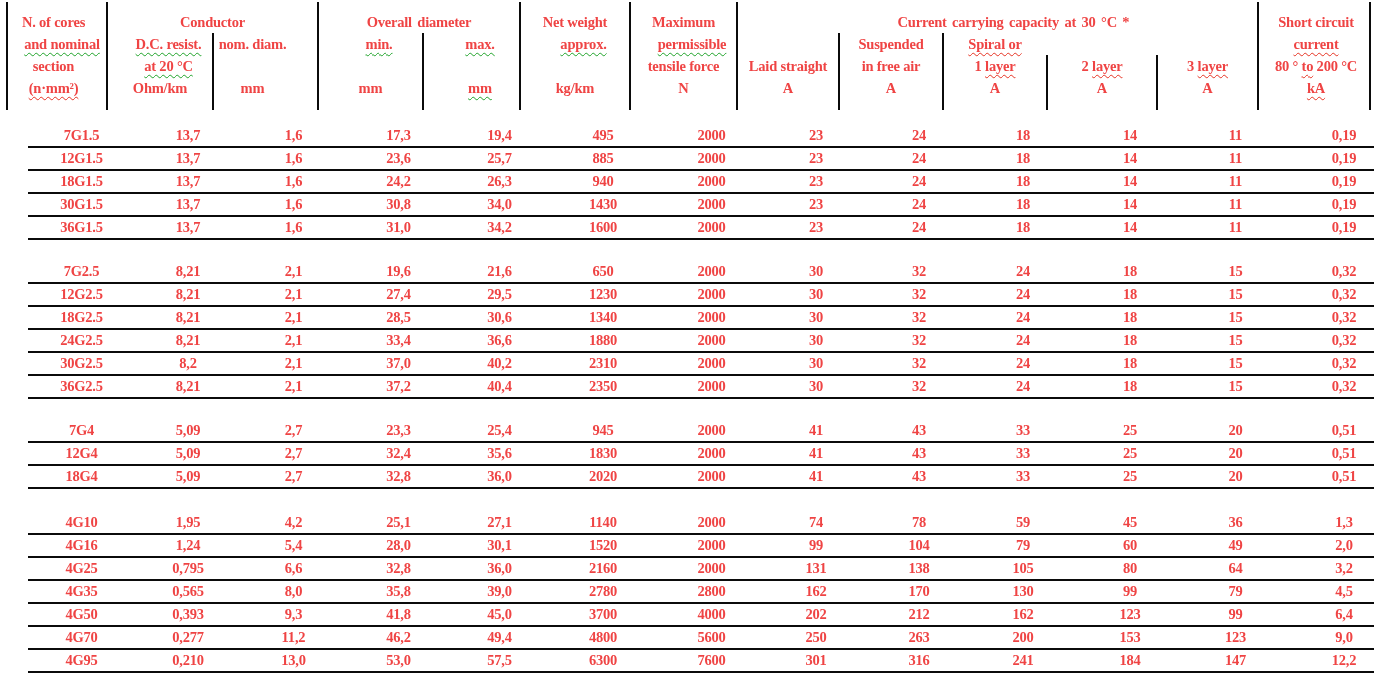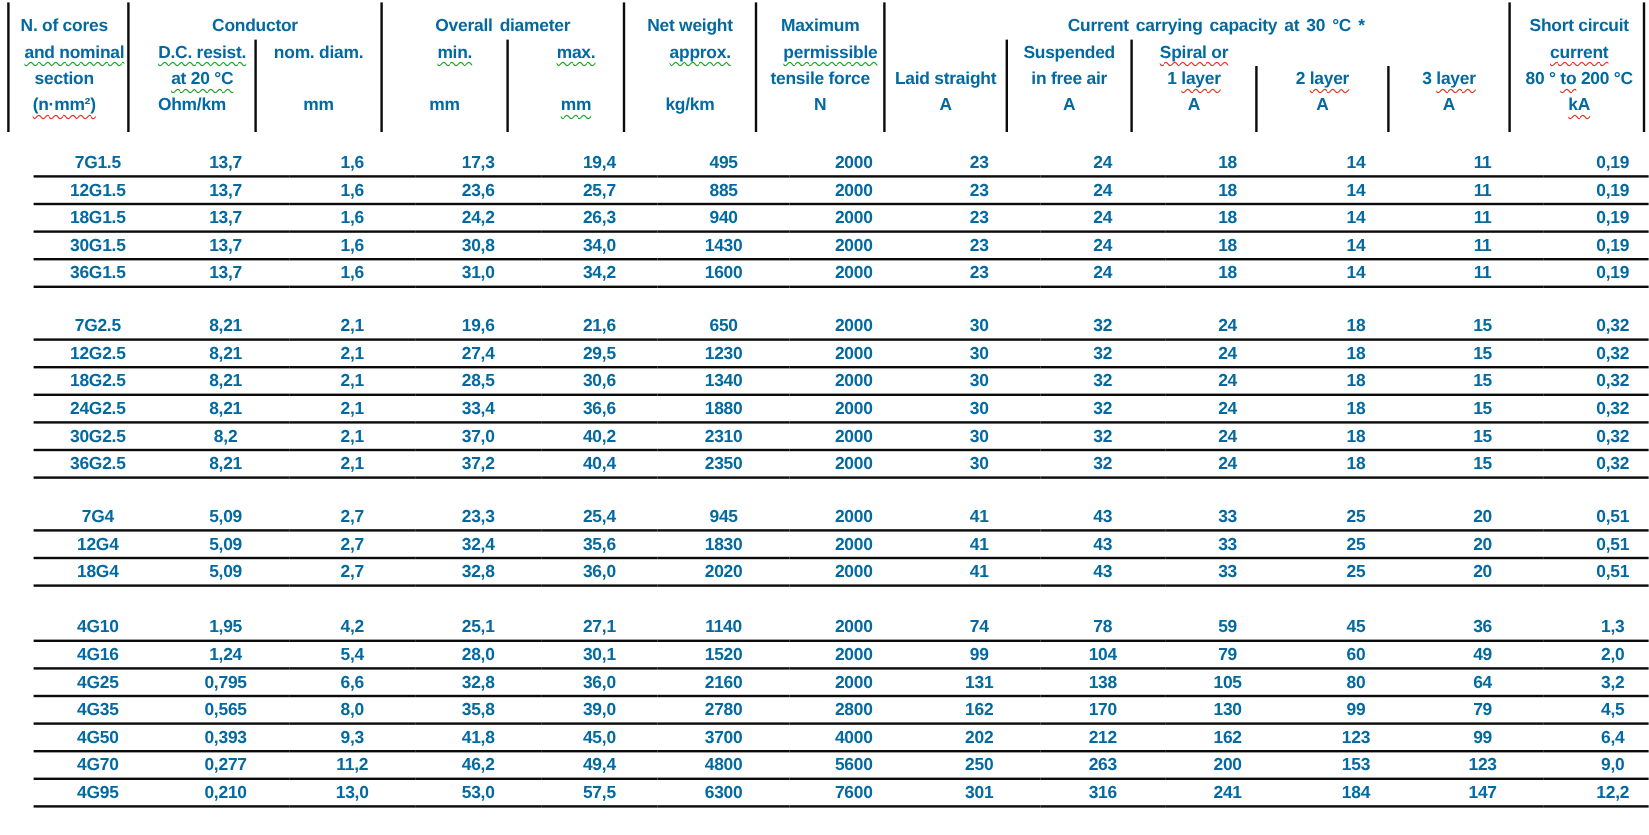--- a/index.html
+++ b/index.html
@@ -1,22 +1,22 @@
 <!DOCTYPE html>
 <html><head>
 <meta charset="utf-8">
 <style>
   html,body{margin:0;padding:0;background:#fff;}
   .screen{
     position:relative;
     width:1374px;height:696px;
     overflow:hidden;
     background:#fff;
-    color:#0369a1;
-    font-family:Liberation Sans, sans-serif;
+    color:#ef4444;
+    font-family:Liberation Serif, serif;
     font-weight:bold;
     letter-spacing:-0.2px;
   }
   
   .hdr{position:relative;height:112px;}
   .hcol{position:absolute;top:11px;}
   .hline{height:22px;line-height:22px;text-align:center;font-size:14.5px;white-space:nowrap;}
   .htitle{position:absolute;top:11px;height:22px;line-height:22px;text-align:center;
           font-size:14.5px;word-spacing:2px;white-space:nowrap;}
   .vl{position:absolute;width:2px;background:#0b0b0b;}
@@ -51,21 +51,21 @@
 
     <div class="htitle" style="left:107px;width:211px">Conductor</div>
 
     <div class="hcol" style="left:107px;width:106px">
       <div class="hline"></div>
       <div class="hline wg">D.C. resist.</div>
       <div class="hline wg">at 20 °C</div>
       <div class="hline">Ohm/km</div>
     </div>
 
-    <div class="hcol" style="left:213px;width:105px">
+    <div class="hcol" style="left:200px;width:105px">
       <div class="hline"></div>
       <div class="hline">nom. diam.</div>
       <div class="hline"></div>
       <div class="hline">mm</div>
     </div>
 
     <div class="htitle" style="left:318px;width:202px">Overall diameter</div>
 
     <div class="hcol" style="left:318px;width:105px">
       <div class="hline"></div>

